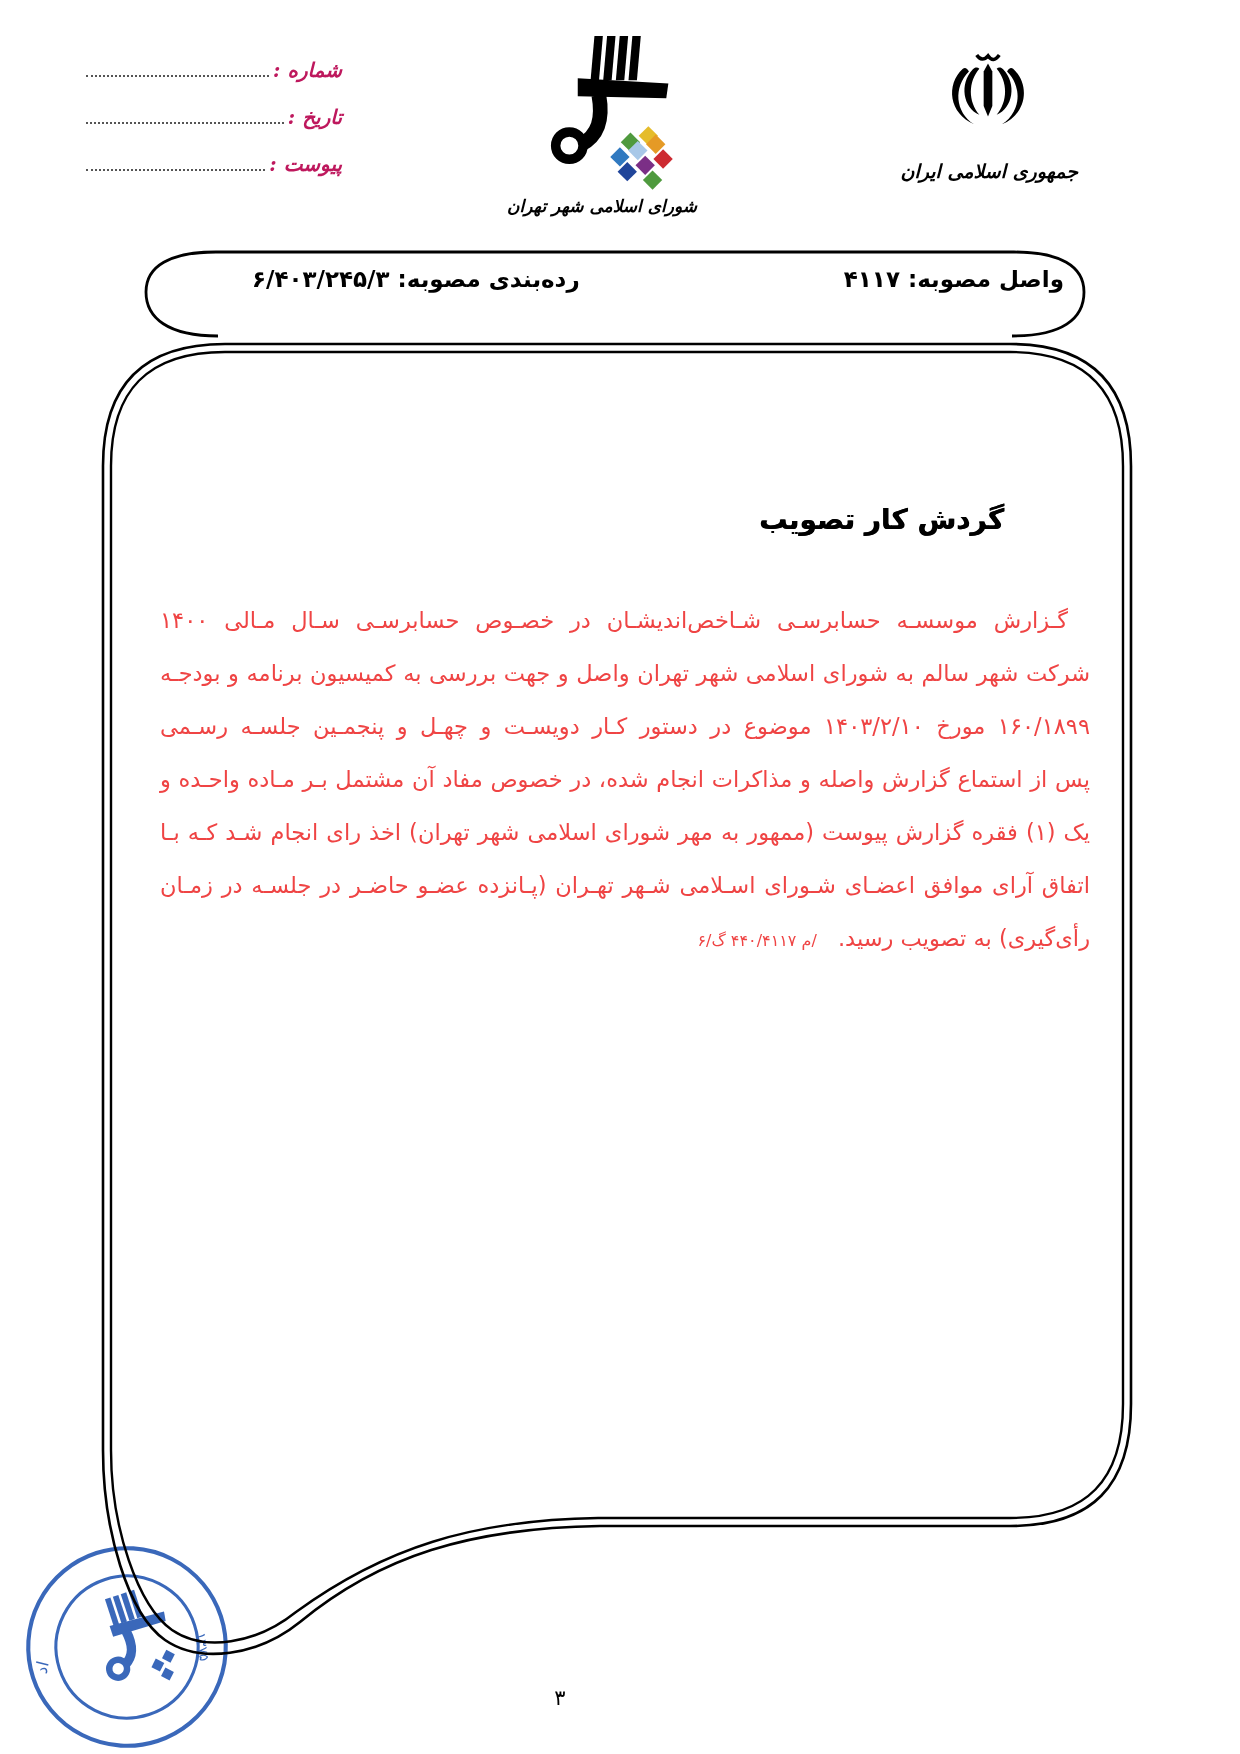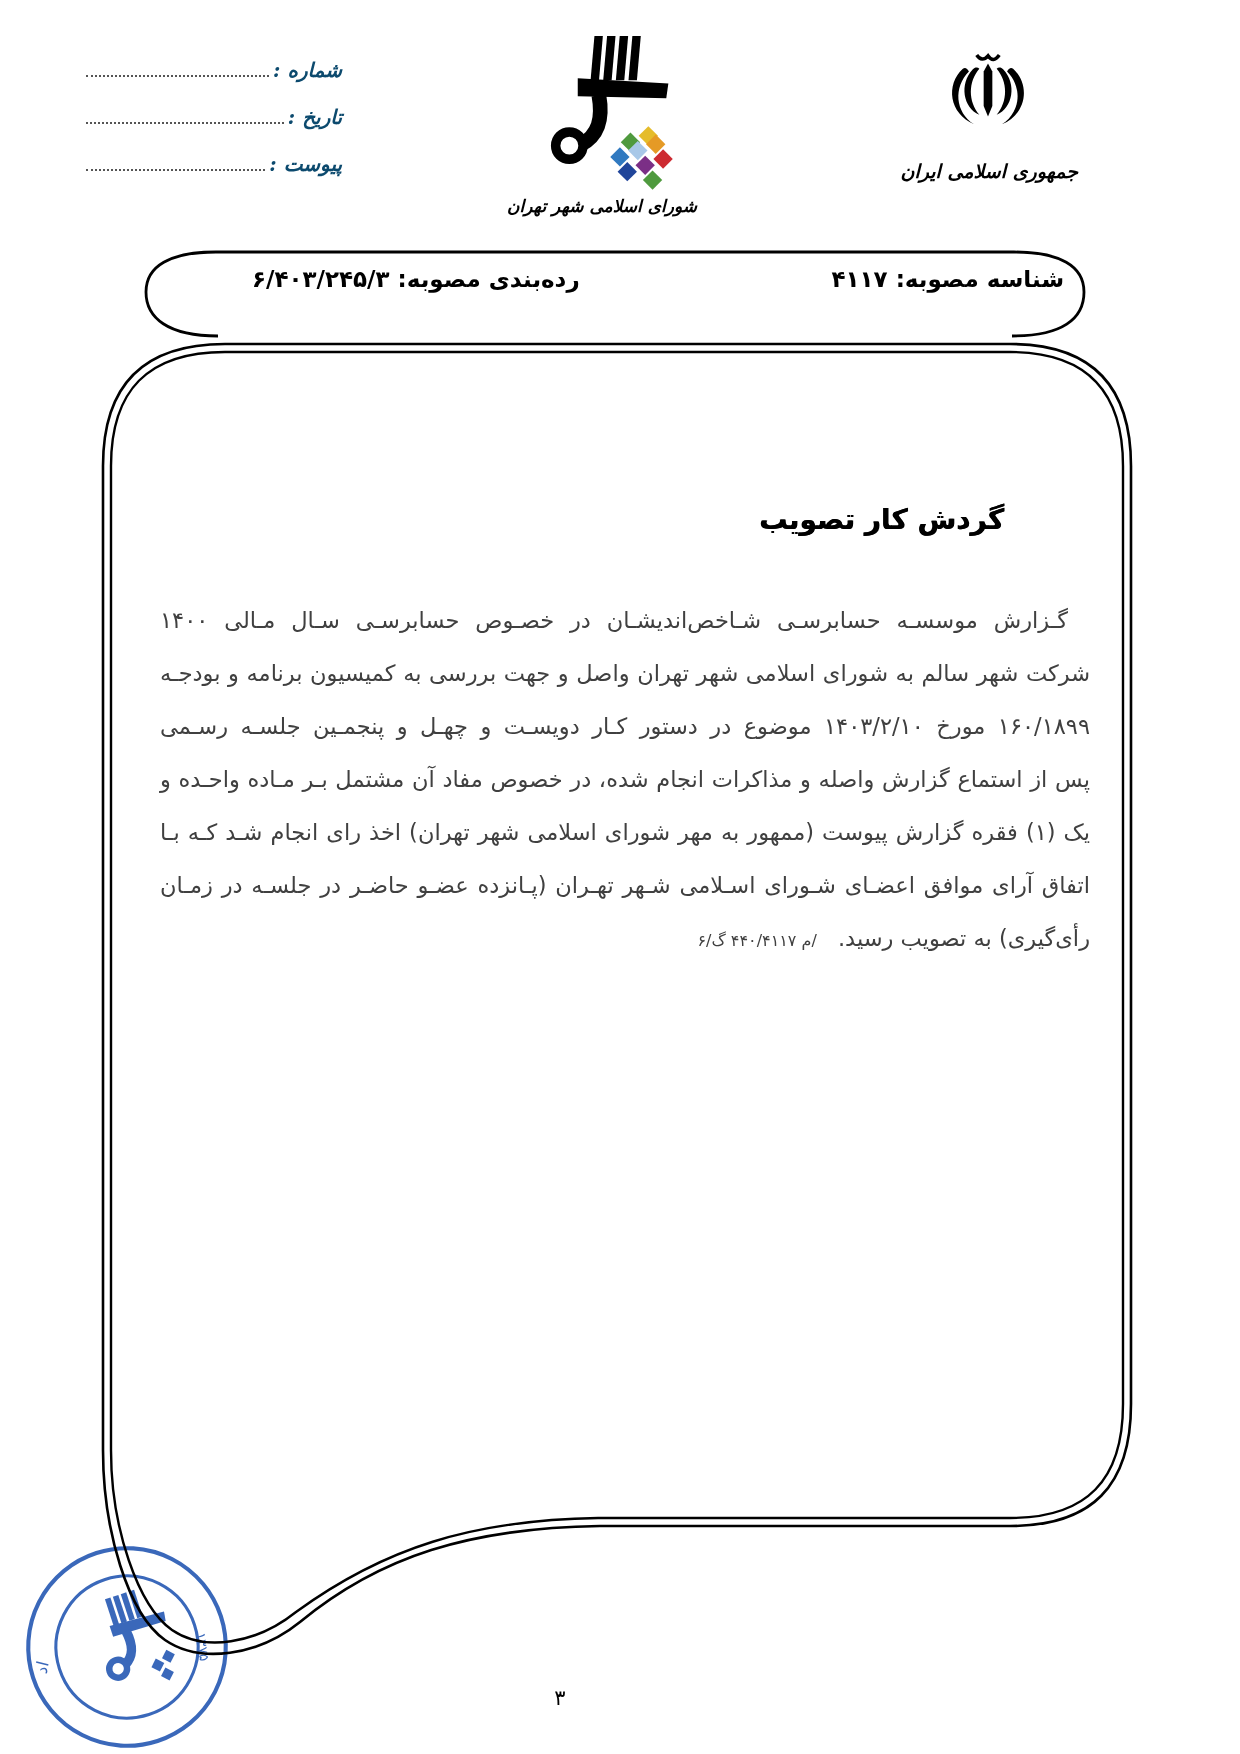--- a/index.html
+++ b/index.html
@@ -6,21 +6,21 @@
   body{
     width:1240px;height:1754px;position:relative;background:#ffffff;
     font-family:"DejaVu Sans","Liberation Sans",sans-serif;color:#000;
     overflow:hidden;
   }
   
   .lh-fields{position:absolute;left:86px;top:56px;width:256px;direction:rtl;}
   .lh-row{display:flex;align-items:flex-end;margin-bottom:21px;height:26px;}
   .lh-label{
     font-family:"DejaVu Serif","Liberation Serif",serif;
-    font-size:20px;font-weight:bold;font-style:italic;color:#0c4a6e;
+    font-size:20px;font-weight:bold;font-style:italic;color:#be185d;
     white-space:nowrap;padding-left:4px;
   }
   .lh-dots{flex:1;border-bottom:2px dotted #555;height:1px;margin-bottom:5px;}
   
   .center-logo{position:absolute;left:452px;top:34px;width:300px;text-align:center;}
   .center-logo svg{display:inline-block;}
   .council-name{
     margin-top:0;font-family:"DejaVu Serif","Liberation Serif",serif;
     font-size:17px;font-weight:bold;font-style:italic;direction:rtl;white-space:nowrap;
   }
@@ -41,21 +41,21 @@
   .banner-item{white-space:nowrap;}
   .num-ltr{direction:ltr;unicode-bidi:embed;}
   
   .doc-title{
     position:absolute;left:0;top:503px;width:1004px;z-index:4;
     font-size:28px;font-weight:900;direction:rtl;letter-spacing:1px;
     text-shadow:0.6px 0 0 #000;
   }
   .doc-body{
     position:absolute;left:160px;top:594px;width:930px;z-index:4;
-    direction:rtl;font-size:22.5px;line-height:53px;color:#404040;
+    direction:rtl;font-size:22.5px;line-height:53px;color:#ef4444;
   }
   .doc-line{text-align:justify;text-align-last:justify;white-space:normal;}
   .doc-line.first{text-indent:22px;}
   .doc-line.last{text-align:right;text-align-last:right;}
   .ref-note{font-size:16px;margin-right:14px;letter-spacing:0.5px;}
   
   .stamp{position:absolute;left:24px;top:1540px;width:206px;height:214px;z-index:2;opacity:0.92;}
   
   .page-number{position:absolute;left:540px;top:1686px;width:40px;text-align:center;
     font-size:21px;z-index:4;}
@@ -156,21 +156,21 @@
            C 128,1614 103,1530 103,1450 L 103,466 C 103,384 144,344 225,344 Z" fill="none" stroke="#000" stroke-width="2.6"></path>
 
   <path d="M 225,352 L 1010,352 C 1085,352 1123,390 1123,466 L 1123,1404
            C 1123,1480 1087,1518 1010,1518 L 598,1518
            C 472,1520 384,1548 296,1612 C 256,1644 204,1652 172,1630
            C 138,1606 111,1528 111,1450 L 111,466 C 111,390 148,352 225,352 Z" fill="none" stroke="#000" stroke-width="2.4"></path>
 </svg>
 
 <div class="banner-text">
   <span class="banner-item">
-    <span>شناسه مصوبه:</span>
+    <span>واصل مصوبه:</span>
     <span class="num-ltr">۴۱۱۷</span>
   </span>
   <span class="banner-item">
     <span>رده‌بندی مصوبه:</span>
     <span class="num-ltr">۶/۴۰۳/۲۴۵/۳</span>
   </span>
 </div>
 
 <div class="doc-title">گردش کار تصویب</div>
 

